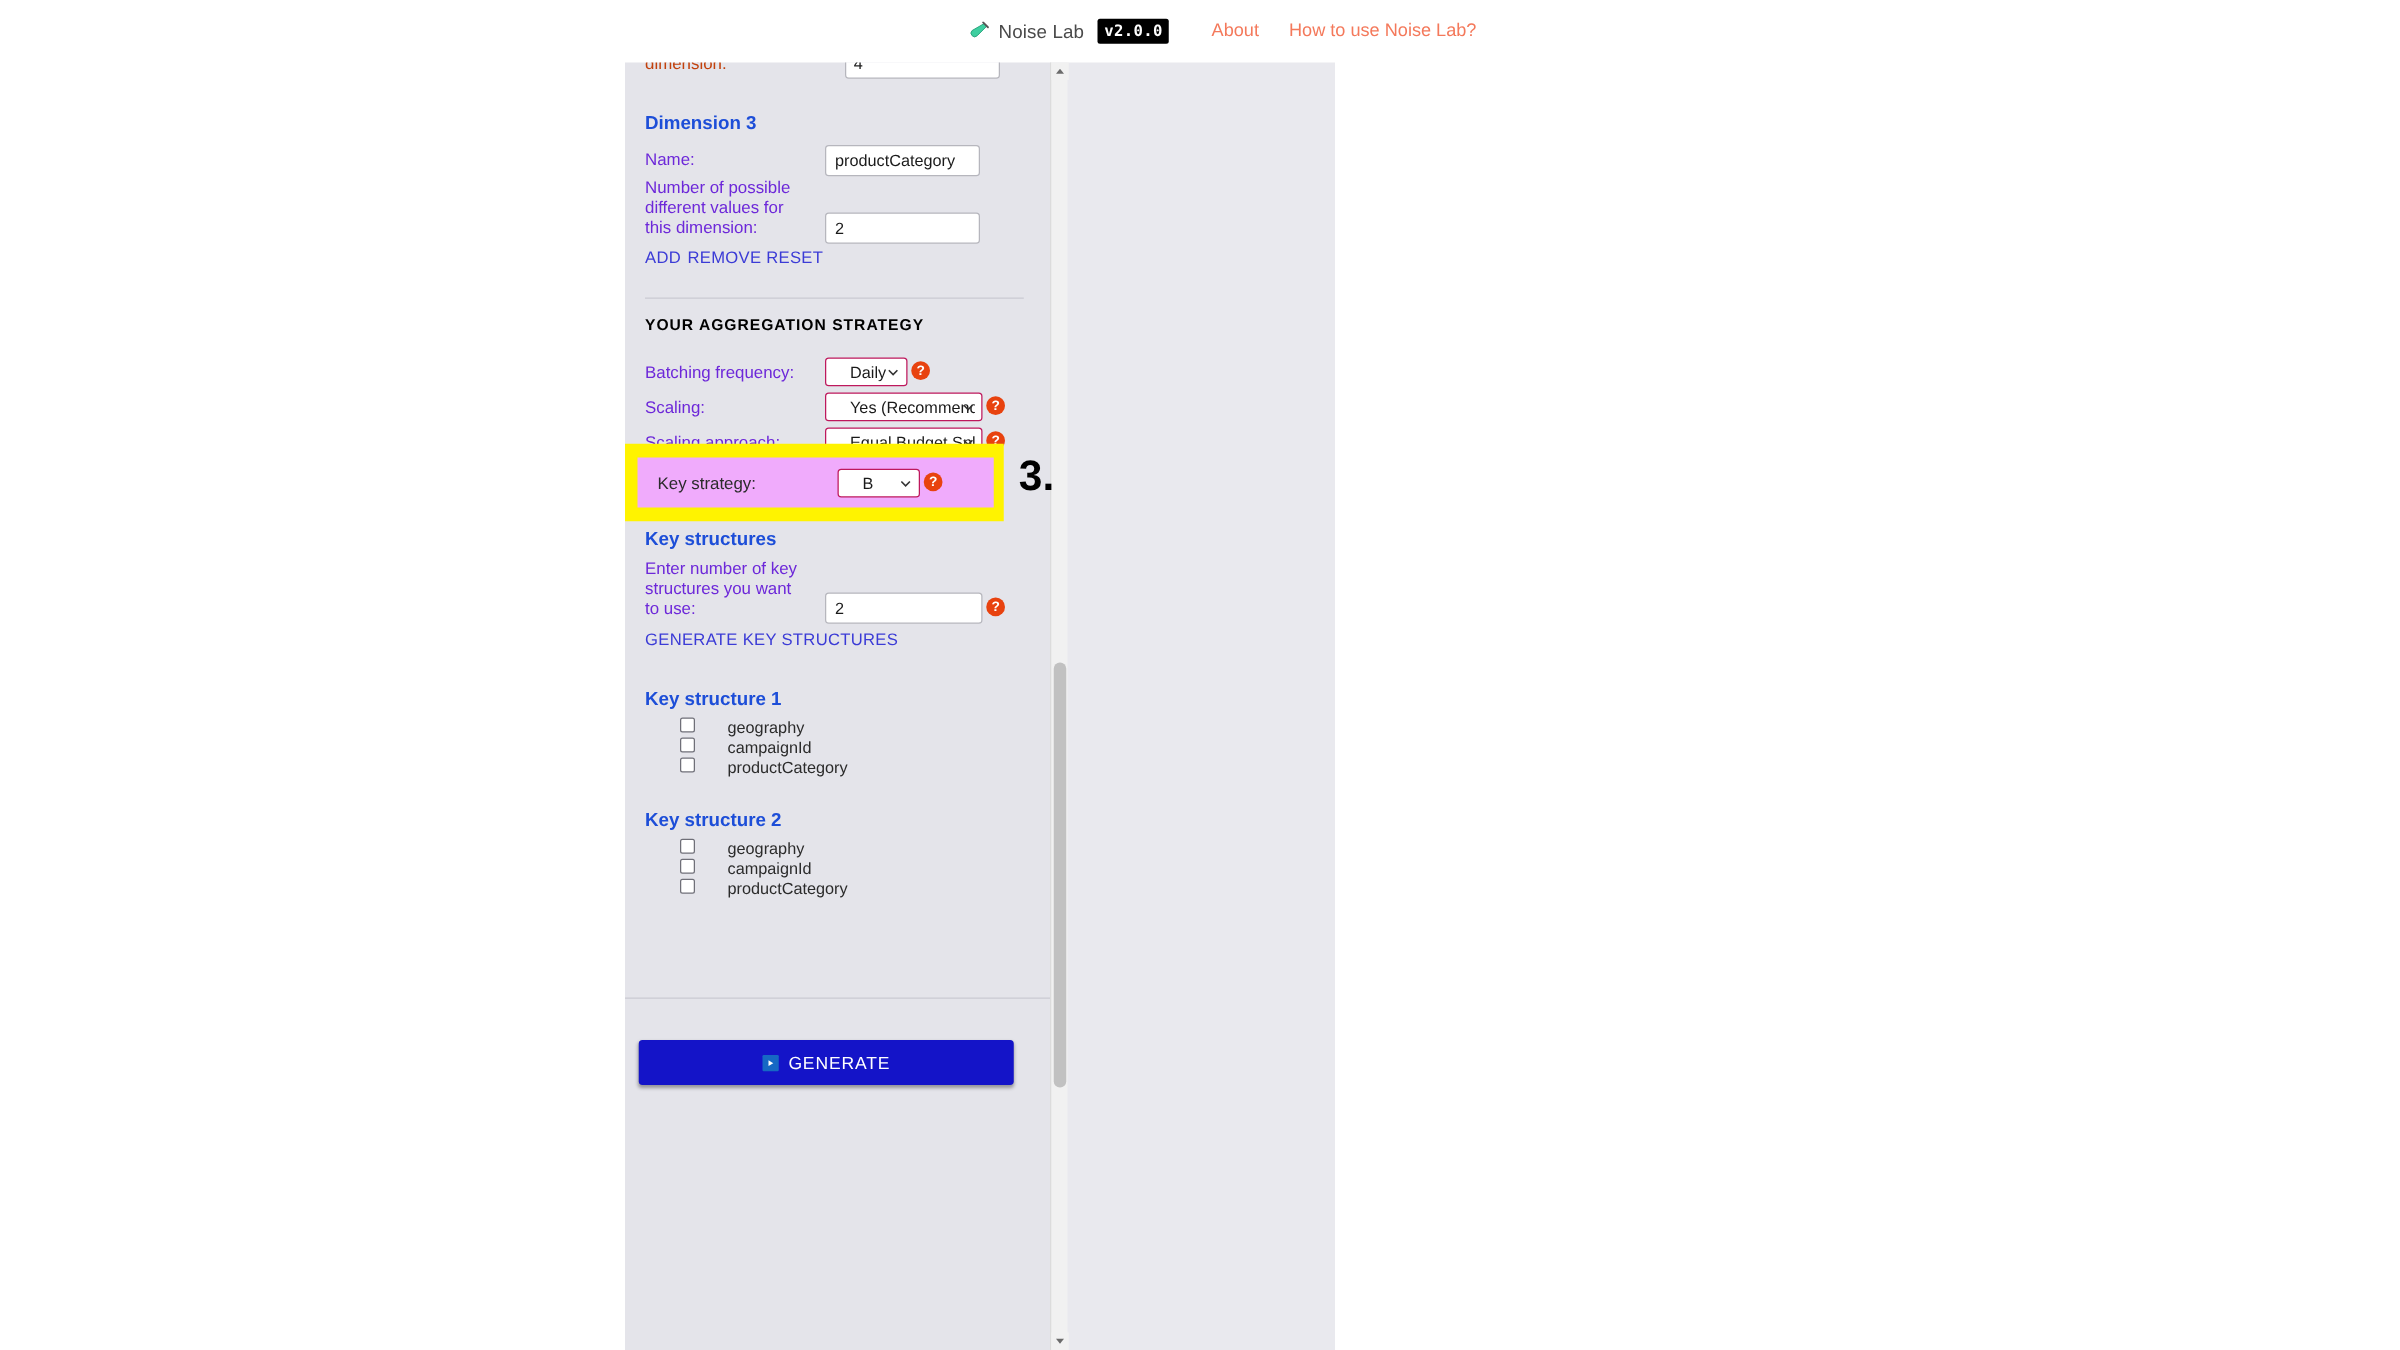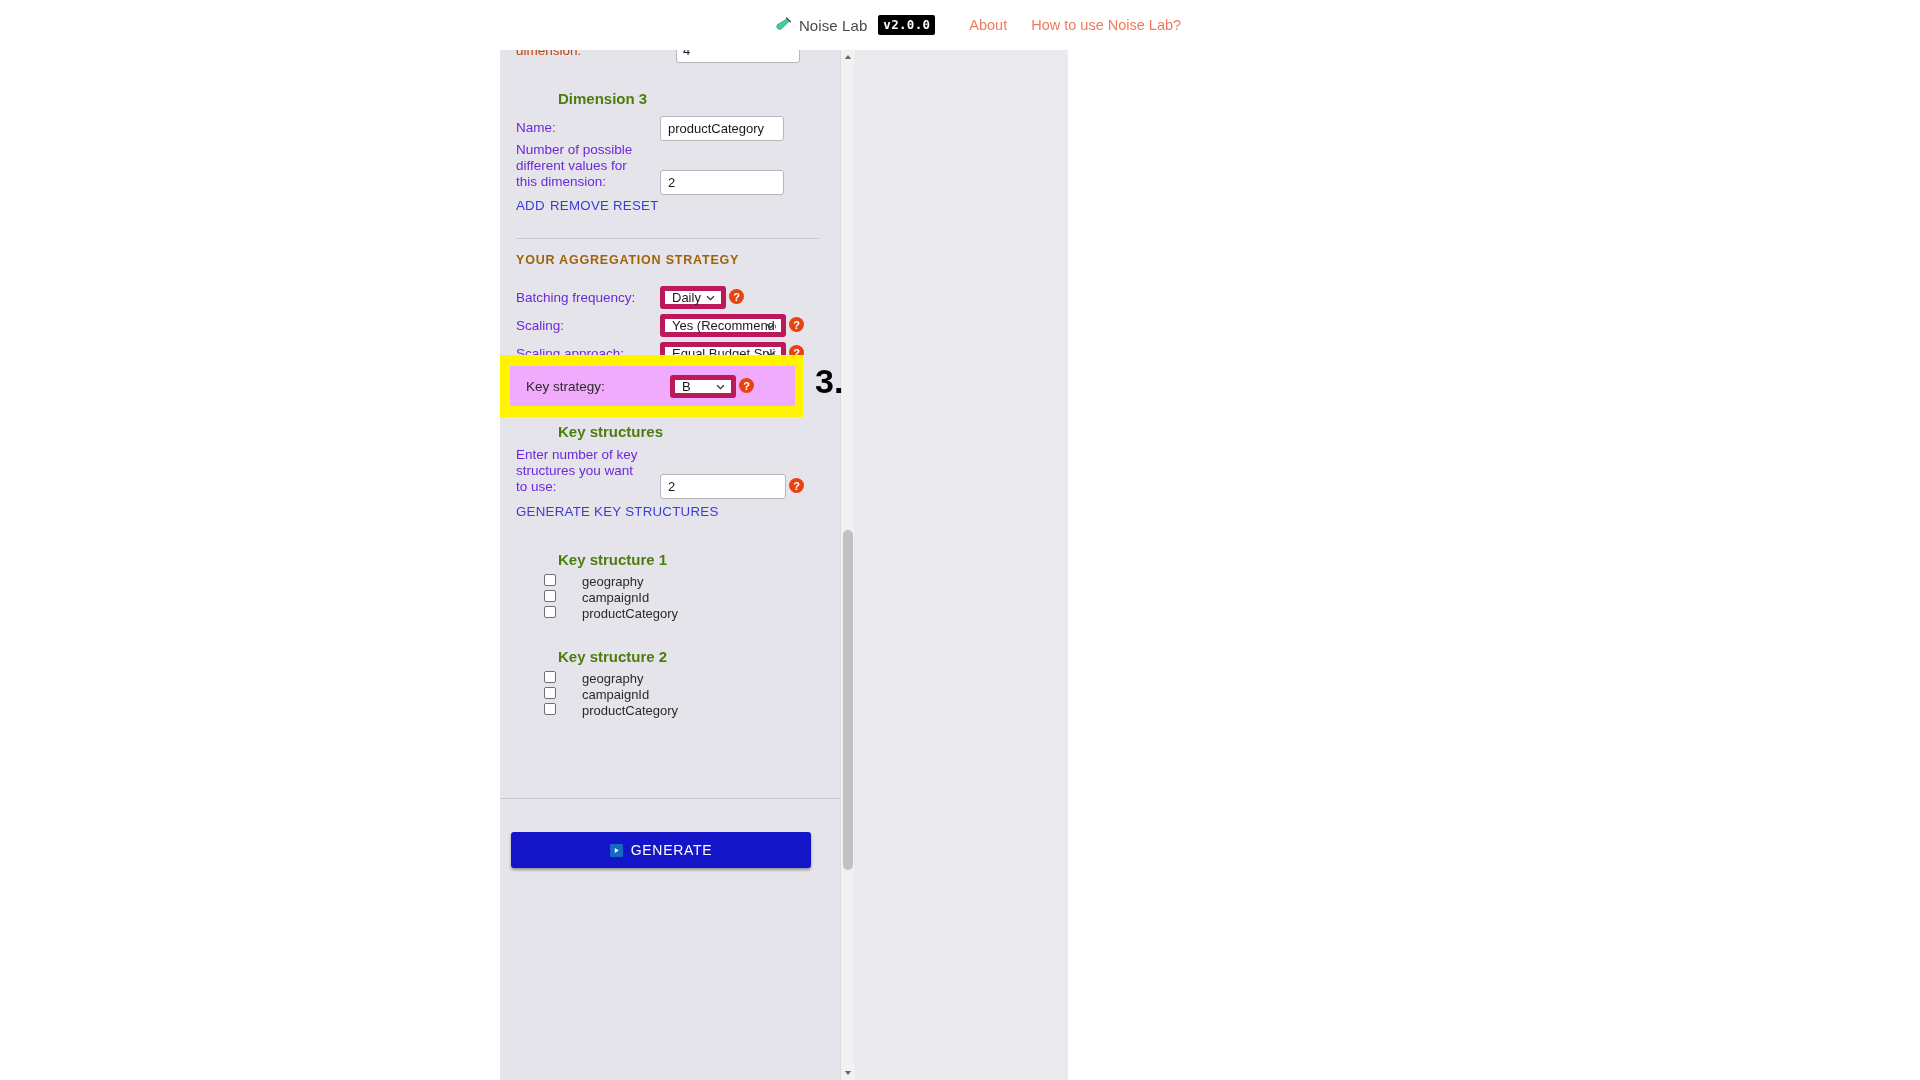--- a/index.html
+++ b/index.html
@@ -56,24 +56,24 @@
     font-size: 13.5px; color: #c2410c;
   }
   .clipped-input {
     position: absolute; left: 160px; top: -12px;
     width: 124px; height: 25px;
     background: #fff; border: 1px solid #b6b6bd; border-radius: 3px;
     font-size: 13px; color: #222; padding: 2px 6px;
   }
 
   .sec-title {
-    position: absolute; font-weight: 700; color: #4d7c0f; font-size: 15px; margin-left: 42px;
+    position: absolute; font-weight: 700; color: #1d4ed8; font-size: 15px;
   }
   .sec-caps {
-    position: absolute; font-weight: 700; color: #a16207;
+    position: absolute; font-weight: 700; color: #000000;
     font-size: 12.5px; letter-spacing: .8px;
   }
   .lbl {
     position: absolute; font-size: 13.5px; color: #6d28d9; line-height: 15.8px;
   }
   .txt-input {
     position: absolute; background: #fff;
     border: 1px solid #b6b6bd; border-radius: 3px;
     font-size: 13px; color: #1a1a1a; padding: 3px 7px;
     font-family: "Liberation Sans", sans-serif;
@@ -81,23 +81,23 @@
   .link {
     position: absolute; color: #3b3bd6; font-size: 13.3px;
     letter-spacing: .25px; cursor: pointer;
   }
   .divider {
     position: absolute; left: 16px; width: 303px; height: 1px;
     background: #c9c9d2;
   }
   .sel-wrap { position: absolute; }
   .sel-box {
-    background: #fff; border: 5px solid #be185d; border-radius: 3px;
+    background: #fff; border: 1px solid #be185d; border-radius: 3px;
     height: 23px; display: flex; align-items: center;
-    padding: 0 5px 0 7px; position: relative;
+    padding: 0 5px 0 19px; position: relative;
   }
   .sel-val { font-size: 13px; color: #1a1a1a; white-space: nowrap; overflow: hidden; }
   .caret {
     position: absolute; right: 6px; top: 50%; width: 9px; height: 6px;
     transform: translateY(-50%);
   }
   .help {
     position: absolute; width: 15px; height: 15px; border-radius: 50%;
     background: #e8420f; color: #fff; font-size: 11px; font-weight: 700;
     display: flex; align-items: center; justify-content: center;

